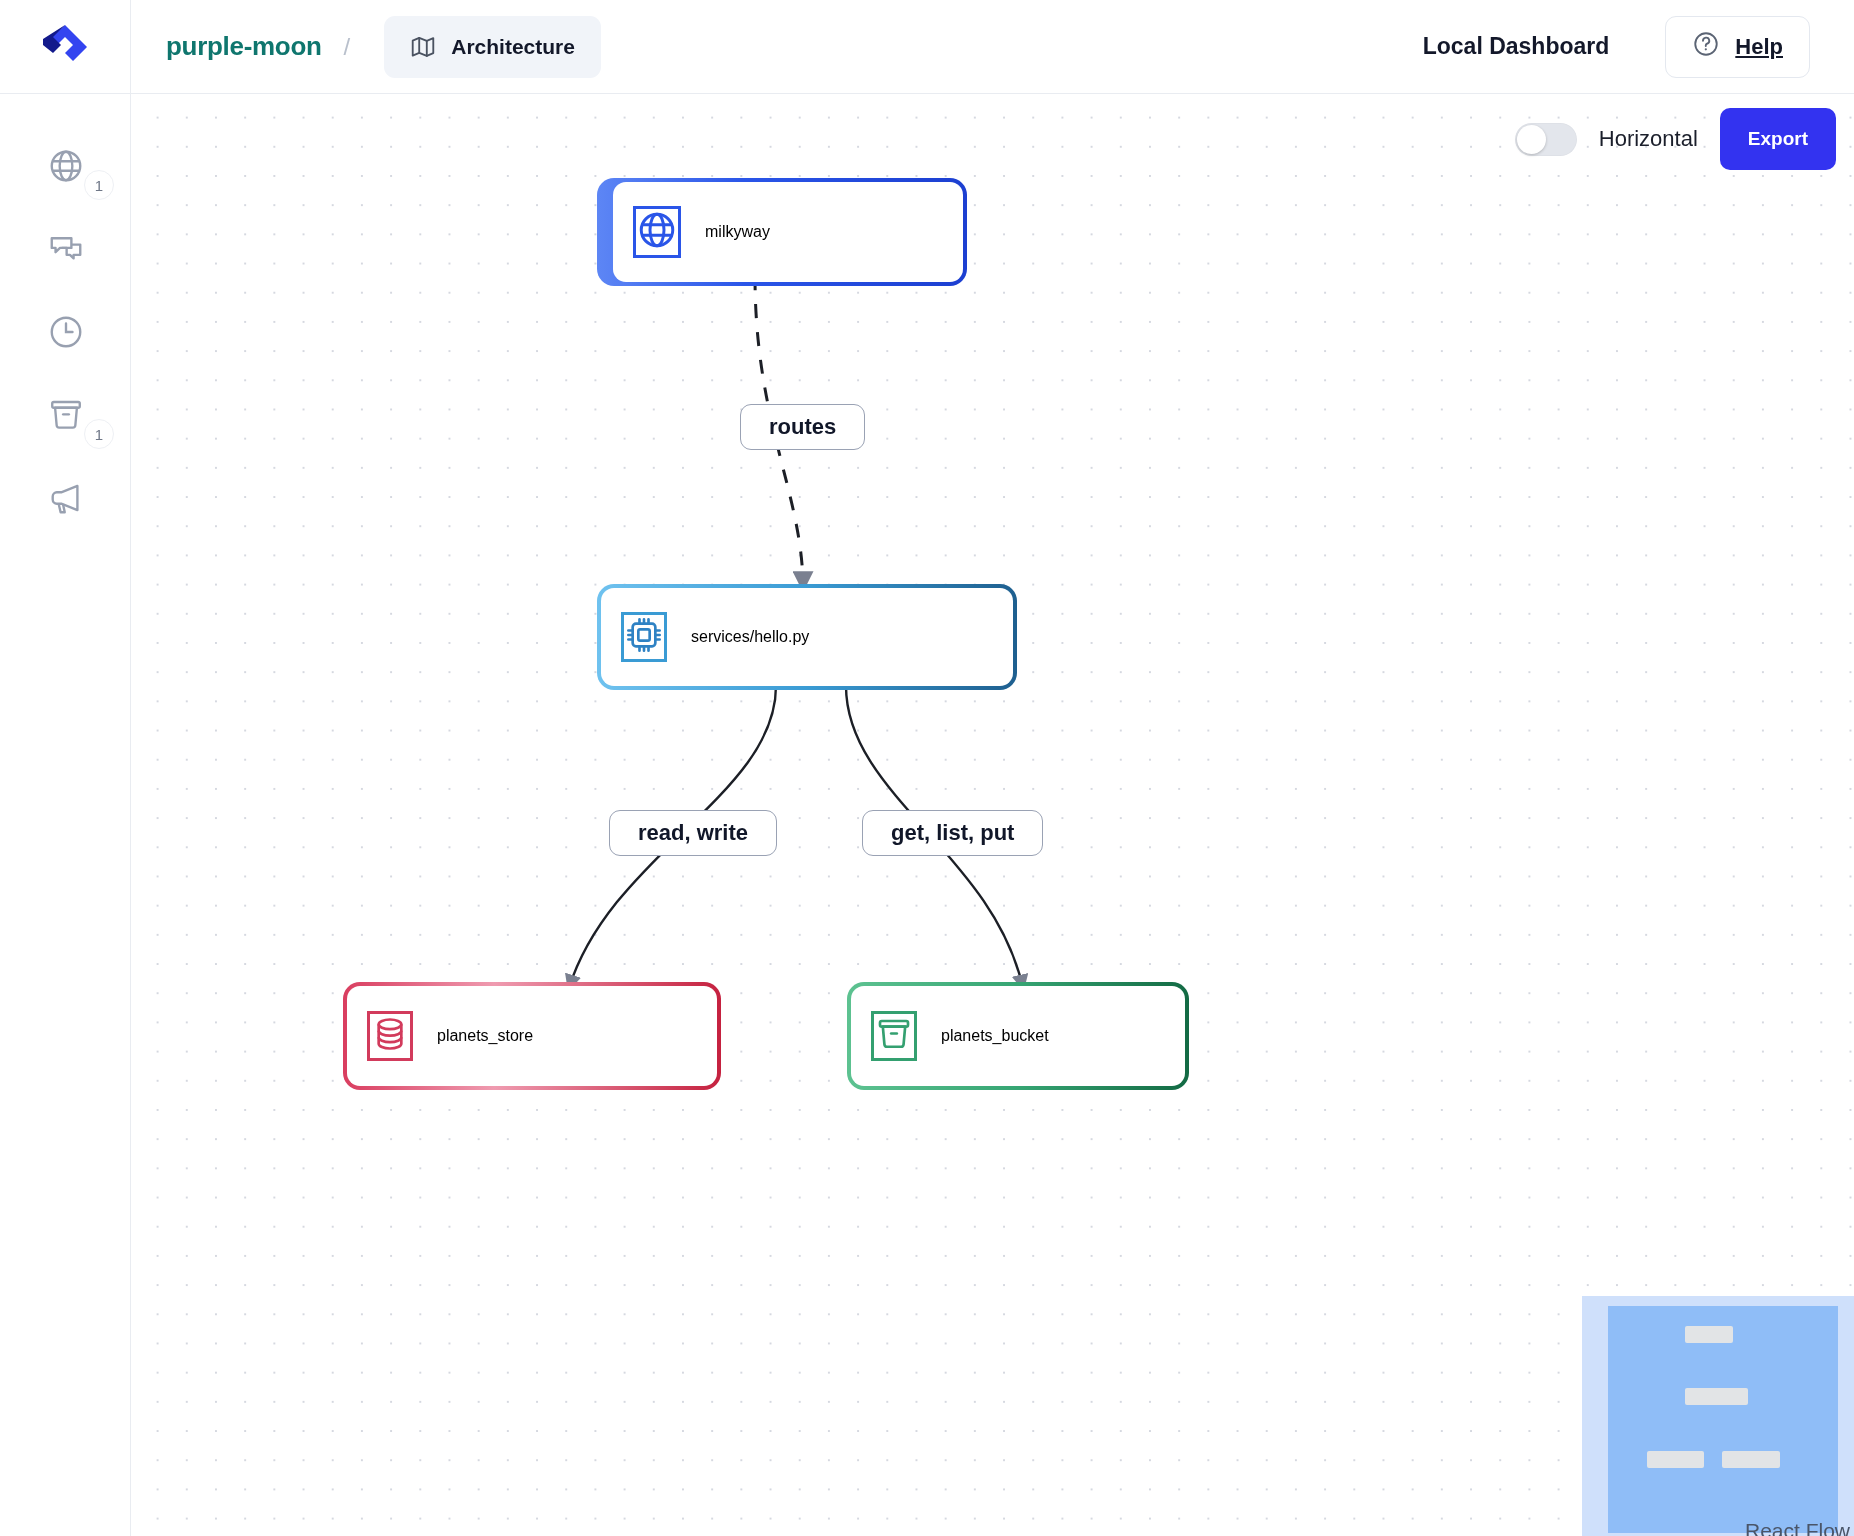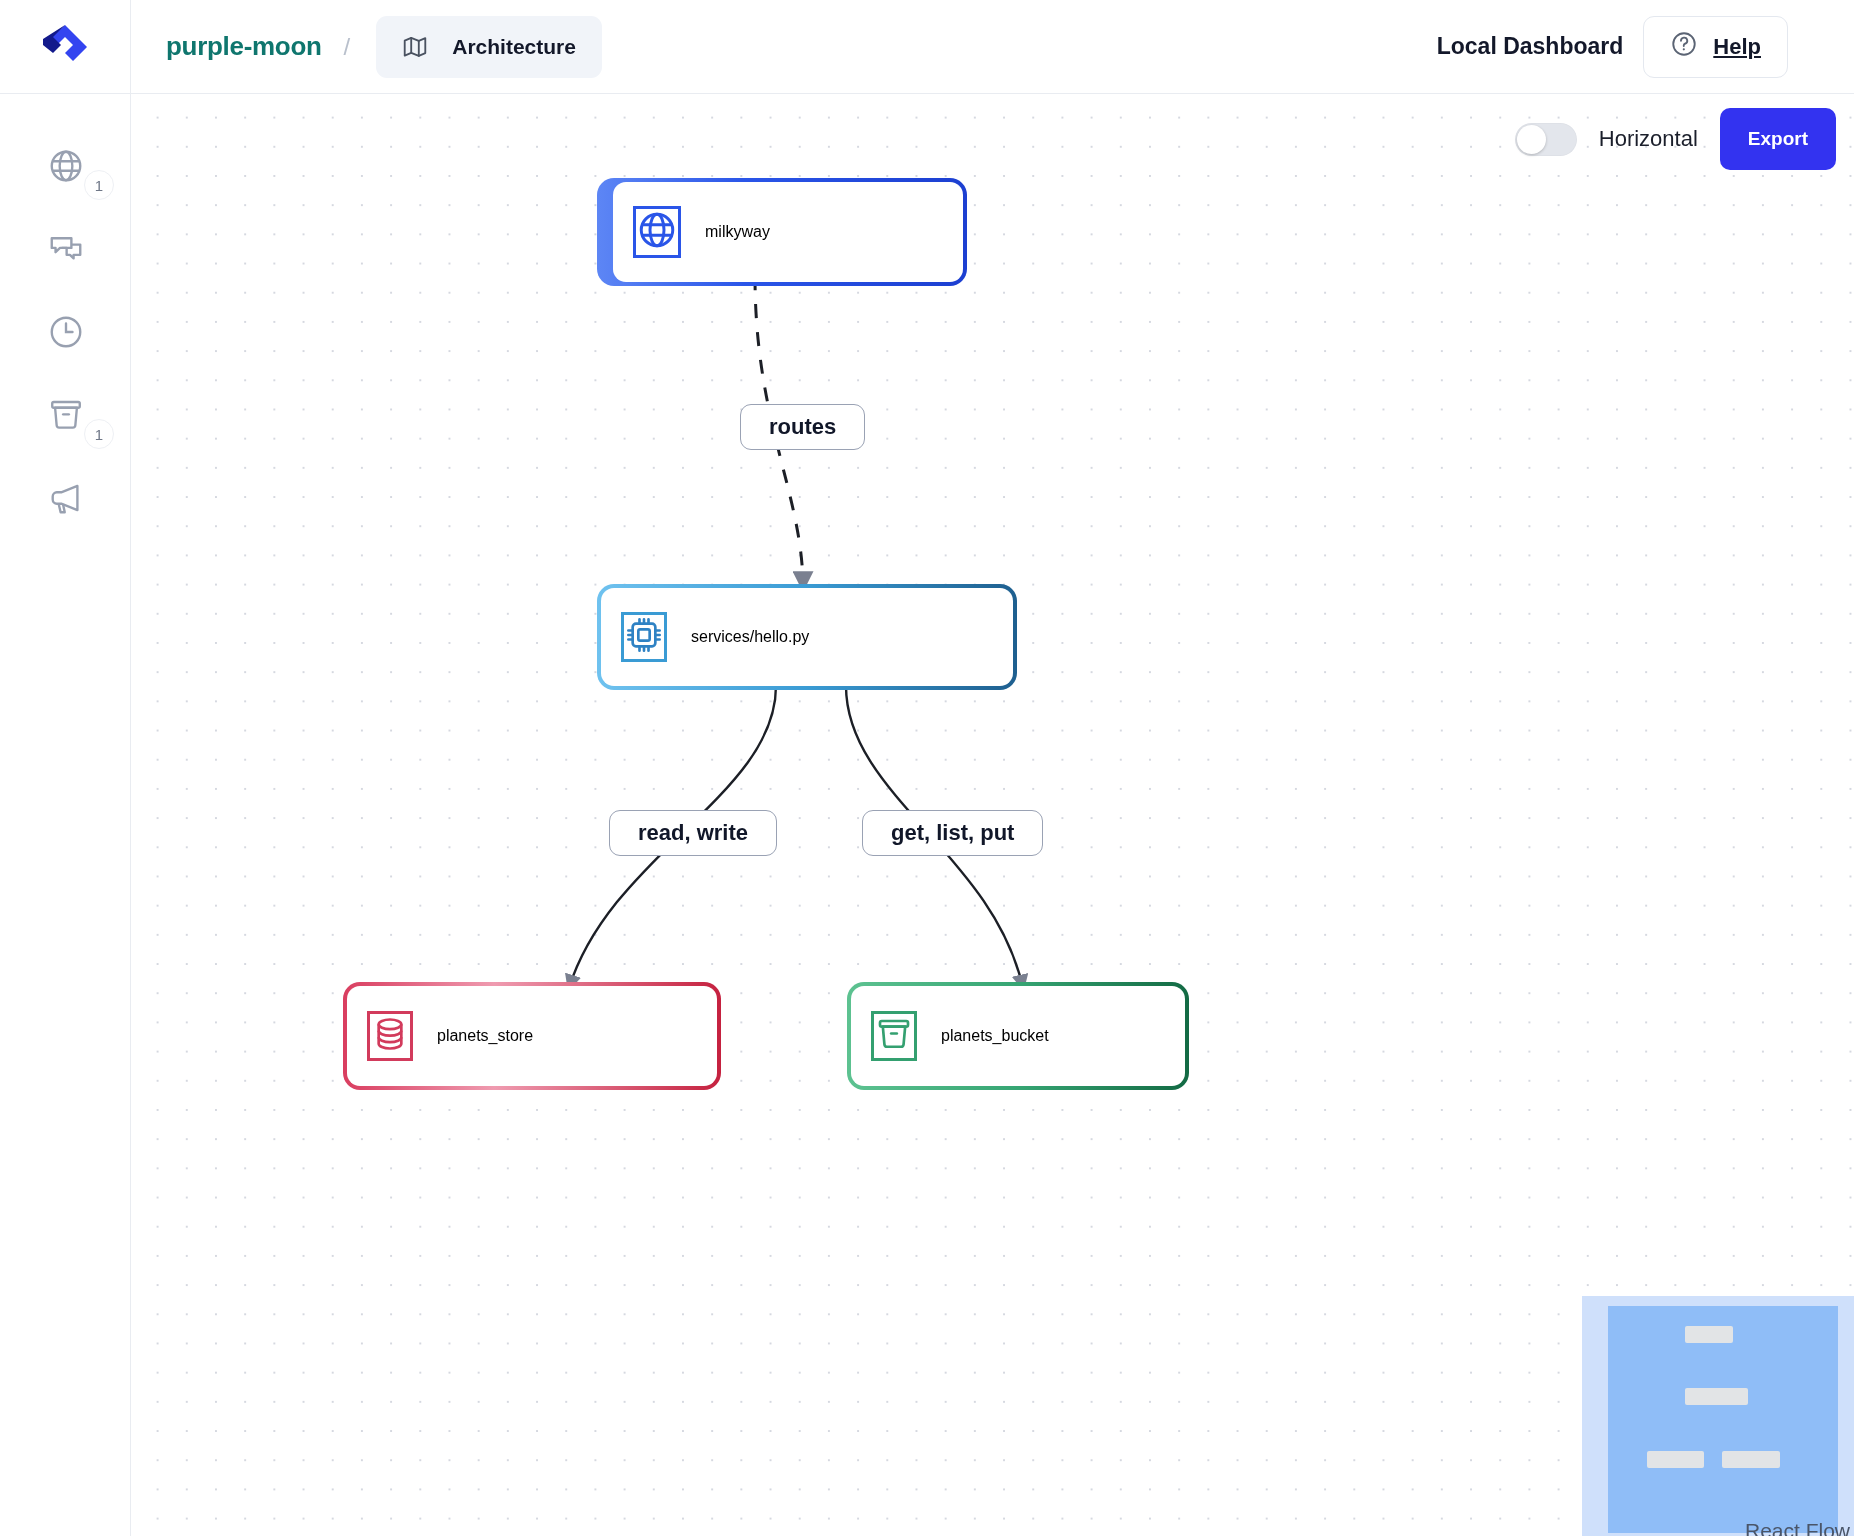--- a/index.html
+++ b/index.html
@@ -20,28 +20,28 @@
   .logo-wrap {
     width:131px; height:94px; display:flex; align-items:center; justify-content:center;
     border-right:1px solid #e9ecf1; align-self:stretch;
   }
   .logo { width:52px; height:52px; display:block; }
   .brand {
     margin-left:35px; font-size:26px; font-weight:bold; color:#0f766e; letter-spacing:-0.3px;
   }
   .slash { margin-left:22px; font-size:24px; color:#b9c0cc; font-weight:400; }
   .tab {
-    margin-left:26px; height:62px; padding:0 26px;
+    margin-left:34px; height:62px; padding:0 26px;
     background:#f1f4f9; border-radius:11px;
-    display:flex; align-items:center; gap:24px;
+    display:flex; align-items:center; gap:15px;
     font-size:21px; font-weight:bold; color:#13182a;
   }
   .tab svg { display:block; }
   .header-right {
-    margin-left:auto; display:flex; align-items:center; gap:20px; padding-right:66px;
+    margin-left:auto; display:flex; align-items:center; gap:56px; padding-right:44px;
   }
   .dash-label { font-size:23px; font-weight:bold; color:#13182a; }
   .help-btn {
     height:62px; padding:0 26px; border:1px solid #e4e8ef; border-radius:11px;
     background:#fff; display:flex; align-items:center; gap:15px;
     font-size:22px; font-weight:bold; color:#13182a;text-decoration:underline;
   }
 
   
   .sidebar {

